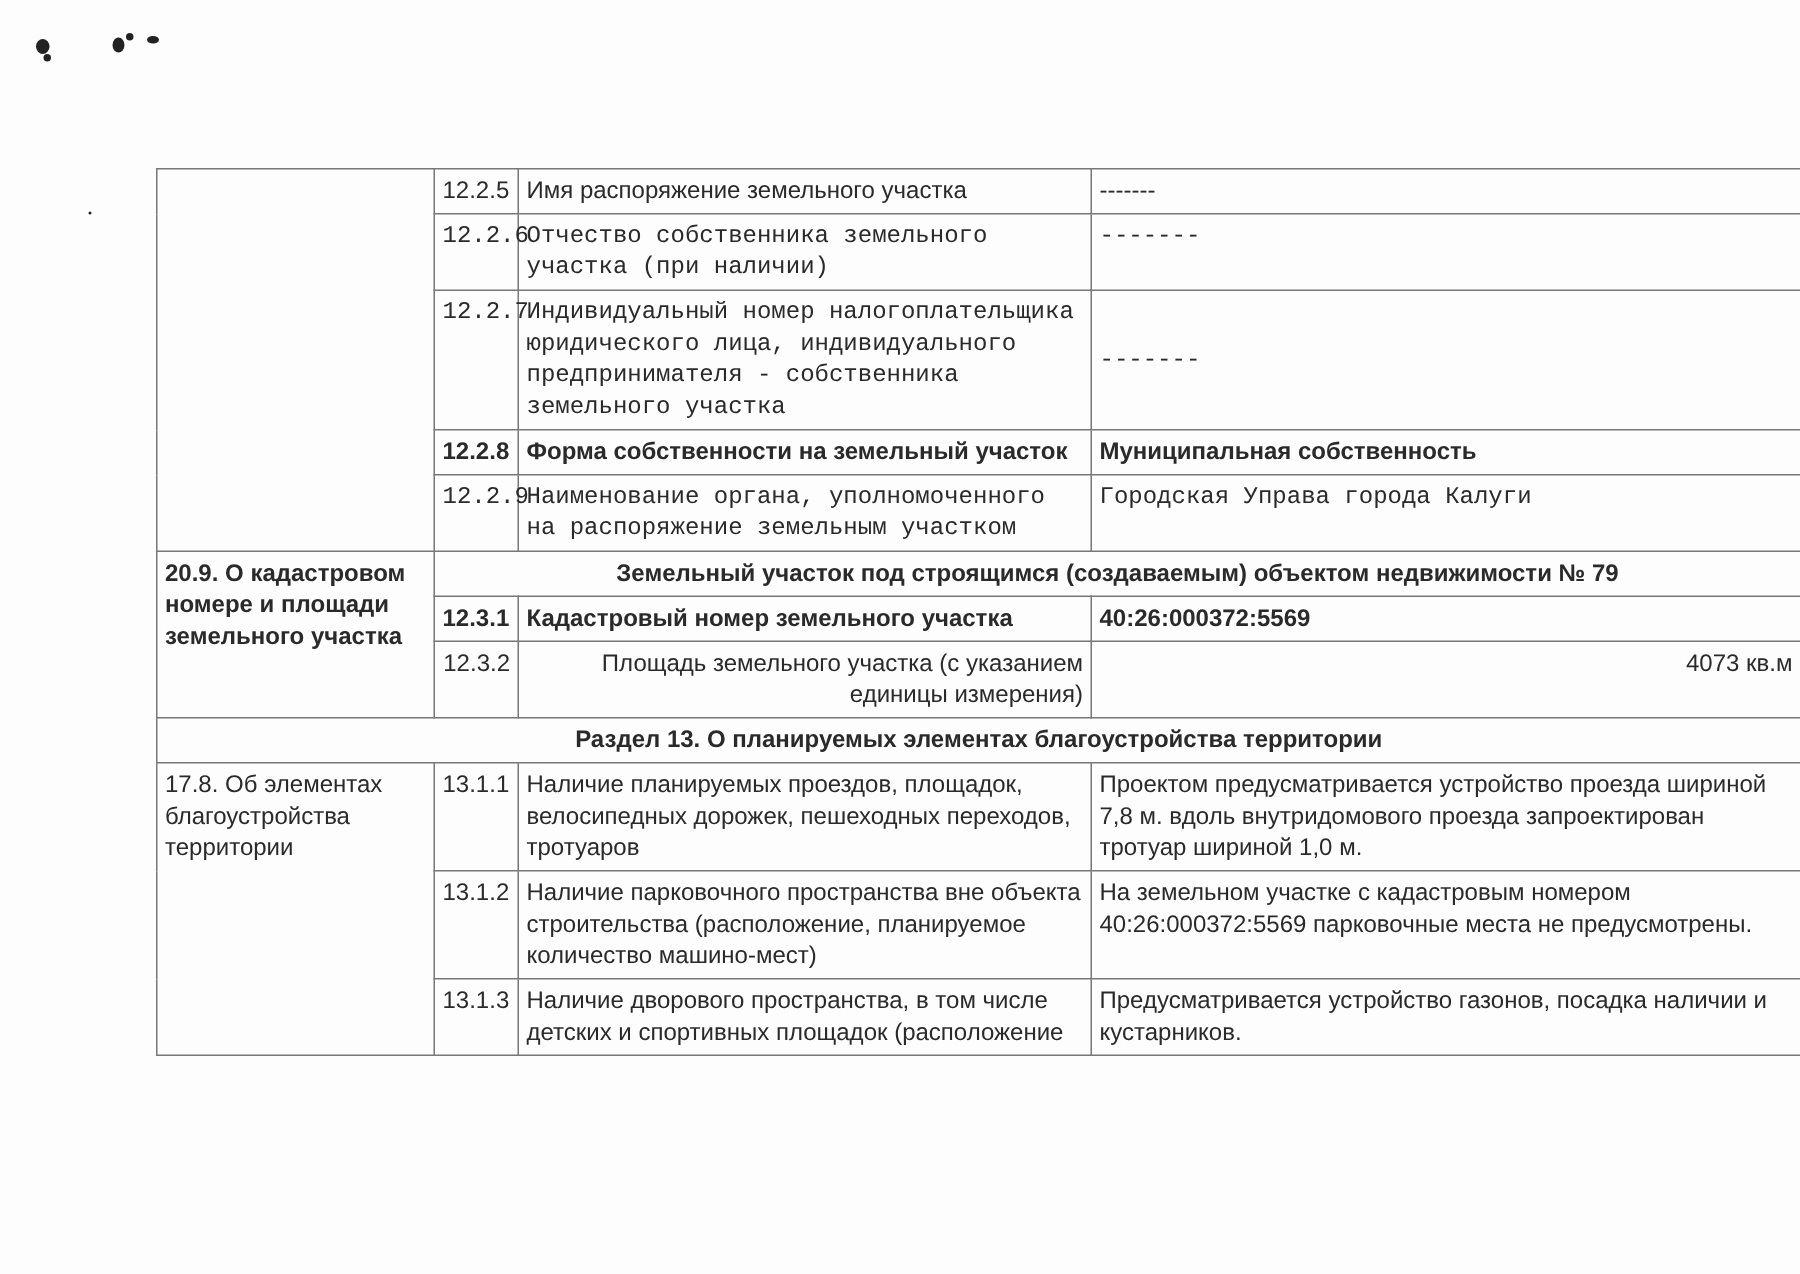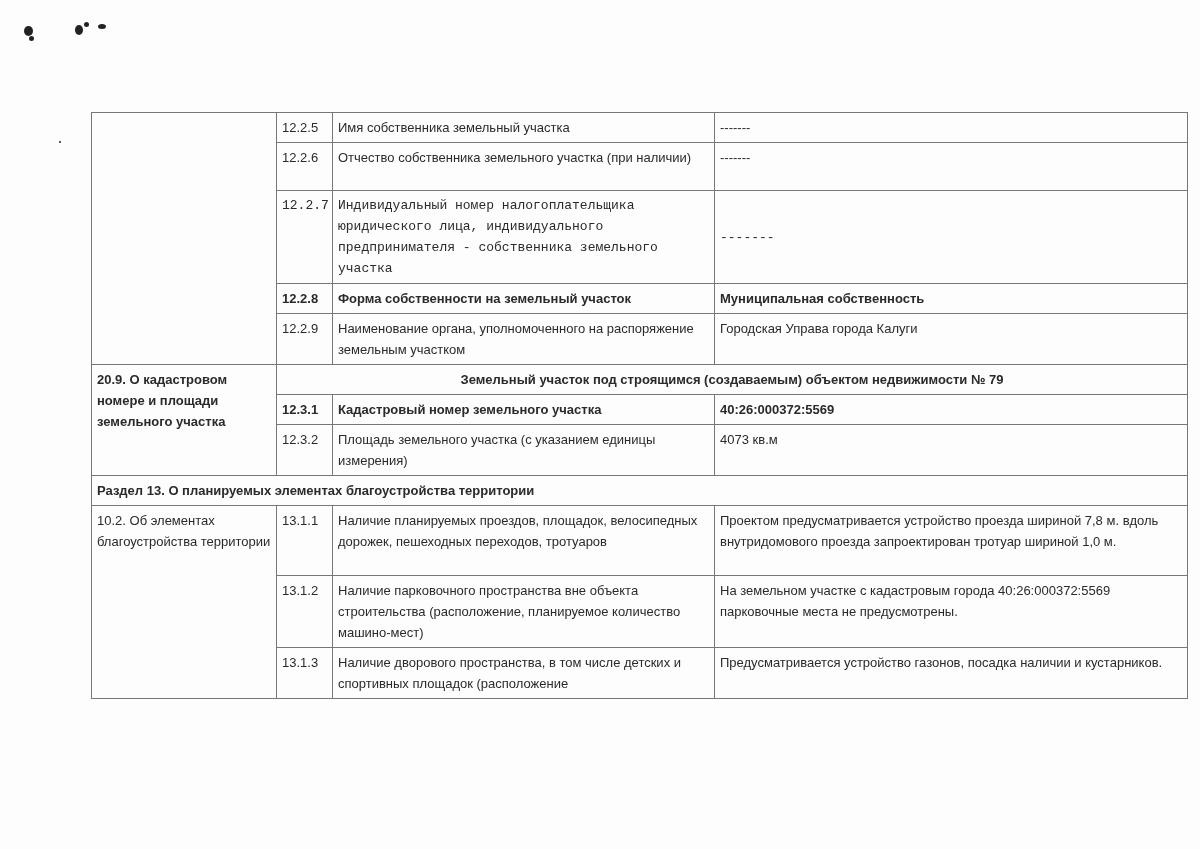--- a/index.html
+++ b/index.html
@@ -2,30 +2,30 @@
 <html><head>
 <meta charset="utf-8">
 <style>
   html, body { margin: 0; padding: 0; }
   body {
     width: 1200px; height: 849px; background: #fdfdfd; position: relative; overflow: hidden;
     font-family: "Liberation Sans", sans-serif; color: #2a2a2a;
   }
   .speck { position: absolute; background: #222; border-radius: 50%; }
   table.doc {
-    position: absolute; left: 91px; top: 112px; width: 1096px;
-    border-collapse: collapse; table-layout: fixed; font-size: 13px; line-height: 21px;
+    position: absolute; left: 104px; top: 112px; width: 1096px;
+    border-collapse: collapse; table-layout: fixed; font-size: 16px; line-height: 21px;
   }
   table.doc td { border: 1px solid #777; vertical-align: top; padding: 4px 5px 4px 5px; }
   col.c1 { width: 185px; } col.c2 { width: 56px; } col.c3 { width: 382px; } col.c4 { width: 473px; }
   td.num { padding-left: 3px; }
   td.merged { text-align: center; }
-  td.section { text-align: left; padding: 6px 5px 6px 5px; }
-  .h-a { height: 27px; } .h-b { height: 48px; } .h-c { height: 92px; font-family: Liberation Mono, monospace; }
-  .h-d { height: 28px; font-weight: bold; } .h-e { height: 48px; } .h-f { height: 70px; }
+  td.section { text-align: center; padding: 6px 5px 6px 5px; }
+  .h-a { height: 27px; } .h-b { height: 48px; font-family: Liberation Mono, monospace; } .h-c { height: 92px; font-family: Liberation Mono, monospace; }
+  .h-d { height: 28px; font-weight: bold; } .h-e { height: 48px; text-align: right; } .h-f { height: 70px; }
   .h-g { height: 45px; }
 </style>
 </head>
 <body>
 
 <div class="speck" style="left:24px;top:26px;width:9px;height:10px;"></div>
 <div class="speck" style="left:29px;top:36px;width:5px;height:5px;"></div>
 <div class="speck" style="left:75px;top:25px;width:8px;height:10px;"></div>
 <div class="speck" style="left:84px;top:22px;width:5px;height:5px;"></div>
 <div class="speck" style="left:98px;top:24px;width:8px;height:5px;"></div>
@@ -36,21 +36,21 @@
       <col class="c1">
       <col class="c2">
       <col class="c3">
       <col class="c4">
     </colgroup>
 
   <tbody>
       <tr class="h-a">
     <td rowspan="5"></td>
     <td class="num">12.2.5</td>
-    <td>Имя собственника земельный участка</td>
+    <td>Имя распоряжение земельного участка</td>
     <td>-------</td>
   </tr>
   <tr class="h-b">
     <td class="num">12.2.6</td>
     <td>Отчество собственника земельного участка (при наличии)</td>
     <td>-------</td>
   </tr>
   <tr class="h-c">
     <td class="num">12.2.7</td>
     <td>Индивидуальный номер налогоплательщика юридического лица, индивидуального предпринимателя - собственника земельного участка</td>
@@ -80,29 +80,29 @@
     <td class="num">12.3.2</td>
     <td>Площадь земельного участка (с указанием единицы измерения)</td>
     <td>4073 кв.м</td>
   </tr>
 
   <tr class="h-d">
     <td colspan="4" class="section">Раздел 13. О планируемых элементах благоустройства территории</td>
   </tr>
 
   <tr class="h-f">
-    <td rowspan="3">10.2. Об элементах благоустройства территории</td>
+    <td rowspan="3">17.8. Об элементах благоустройства территории</td>
     <td class="num">13.1.1</td>
     <td>Наличие планируемых проездов, площадок, велосипедных дорожек, пешеходных переходов, тротуаров</td>
     <td>Проектом предусматривается устройство проезда шириной 7,8 м. вдоль внутридомового проезда запроектирован тротуар шириной 1,0 м.</td>
   </tr>
   <tr class="h-f">
     <td class="num">13.1.2</td>
     <td>Наличие парковочного пространства вне объекта строительства (расположение, планируемое количество машино-мест)</td>
-    <td>На земельном участке с кадастровым города 40:26:000372:5569 парковочные места не предусмотрены.</td>
+    <td>На земельном участке с кадастровым номером 40:26:000372:5569 парковочные места не предусмотрены.</td>
   </tr>
   <tr class="h-g">
     <td class="num">13.1.3</td>
     <td>Наличие дворового пространства, в том числе детских и спортивных площадок (расположение</td>
     <td>Предусматривается устройство газонов, посадка наличии и кустарников.</td>
   </tr>
 </tbody>
   </table>
 
 </body></html>

